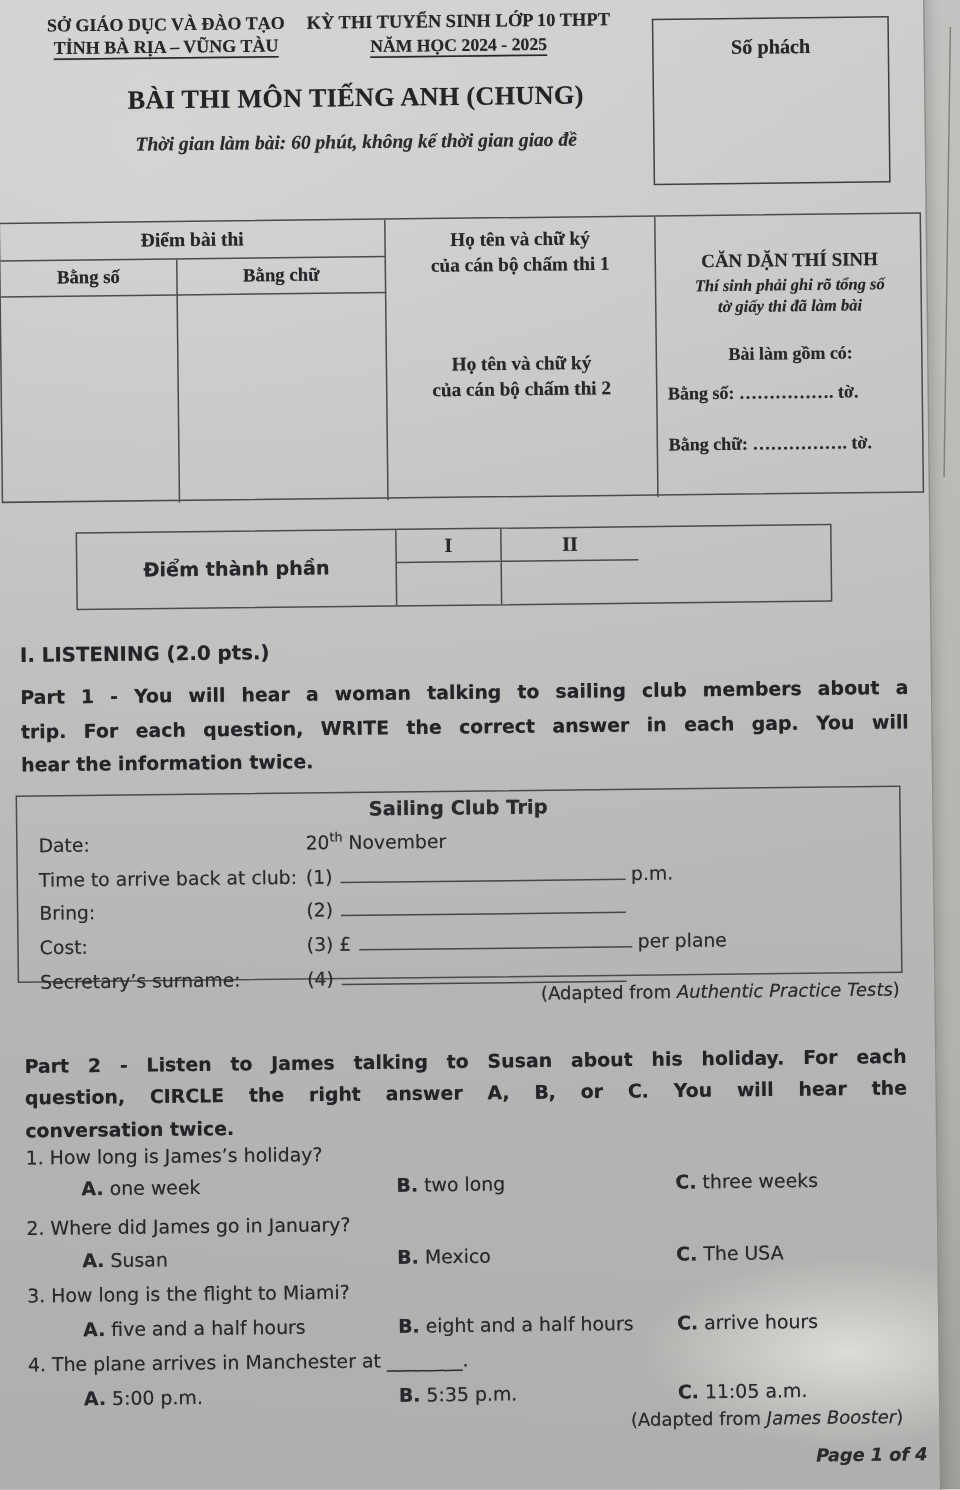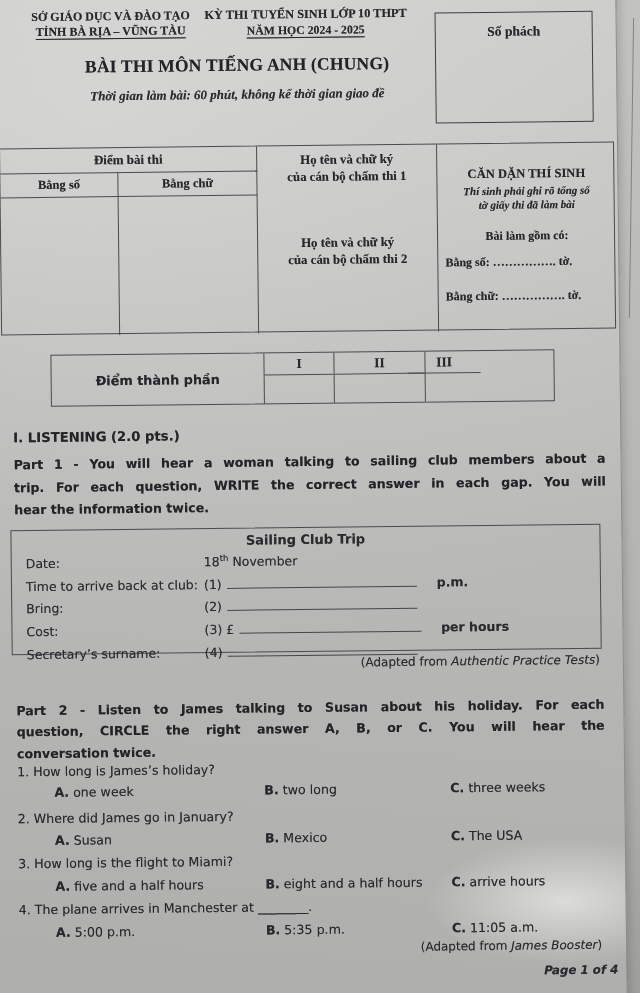--- a/index.html
+++ b/index.html
@@ -87,21 +87,21 @@
   .form-box { position:absolute; left:10px; top:527px; width:590px; height:125px;
     border:1.3px solid #4a4b4f; font-size:12.5px; color:#2a2b2f; }
   .form-box .ft { text-align:center; font-weight:bold; font-size:13px; margin-top:4px; }
   .frow { display:flex; height:22.8px; align-items:flex-end; padding-bottom:2px; }
   .frow .flab { width:192px; padding-left:14px; flex:none; }
   .frow .fval { flex:1; }
   .blank { display:inline-block; height:1px; border-bottom:1.2px solid #45464a; vertical-align:baseline; }
   .bl-190 { width:190px; margin-left:5px; }
   .bl-182 { width:182px; margin-left:5px; }
   sup.th { font-size:8.5px; vertical-align:super; }
-  .fsuffix { margin-left:20px;font-weight:bold; }
+  .fsuffix { margin-left:4px; }
 
   .src { position:absolute; text-align:right; font-size:12px; color:#2a2b2f; }
   .src1 { left:0; top:656px; width:598px; }
   .src2 { left:0; top:941px; width:597px; }
   .src i { font-style:italic; }
 
   .qline { position:absolute; left:14px; font-size:12.6px; color:#27282c; }
   .opts { position:absolute; left:0; width:640px; height:22px; font-size:12.6px; color:#27282c; }
   .opt { position:absolute; white-space:nowrap; }
   .optA { left:51px; } .optB { left:261px; } .optC { left:447px; }
@@ -161,50 +161,47 @@
     </div>
 
     <div class="t2">
       <div class="t2-label">Điểm thành phần</div>
       <div class="t2-col" style="left:213px; width:70px;">
         <div class="t2-num">I</div>
       </div>
       <div class="t2-col" style="left:283px; width:91px;">
         <div class="t2-num">II</div>
       </div>
-      <div class="t2-col" style="left:356px; width:73px;">
-        <div class="t2-num">III</div>
-      </div>
     </div>
 
     <div class="sec-title">I. LISTENING (2.0 pts.)</div>
 
     <div class="para p1">
       <div class="jl">Part 1 - You will hear a woman talking to sailing club members about a</div>
       <div class="jl">trip. For each question, WRITE the correct answer in each gap. You will</div>
       <div>hear the information twice.</div>
     </div>
 
     <div class="form-box">
       <div class="ft">Sailing Club Trip</div>
       <div class="frow">
         <span class="flab">Date:</span>
-        <span class="fval"><span>18</span><sup class="th">th</sup><span> November</span></span>
+        <span class="fval"><span>20</span><sup class="th">th</sup><span> November</span></span>
       </div>
       <div class="frow">
         <span class="flab">Time to arrive back at club:</span>
         <span class="fval"><span>(1)</span><span class="blank bl-190"></span><span class="fsuffix">p.m.</span></span>
       </div>
       <div class="frow">
         <span class="flab">Bring:</span>
         <span class="fval"><span>(2)</span><span class="blank bl-190"></span></span>
       </div>
       <div class="frow">
         <span class="flab">Cost:</span>
-        <span class="fval"><span>(3) £</span><span class="blank bl-182"></span><span class="fsuffix">per hours</span></span>
+        <span class="fval"><span>(3) £</span><span class="blank bl-182"></span><span class="fsuffix">per plane</span></span>
       </div>
       <div class="frow">
         <span class="flab">Secretary’s surname:</span>
         <span class="fval"><span>(4)</span><span class="blank bl-190"></span></span>
       </div>
     </div>
 
     <div class="src src1"><span>(Adapted from </span><i>Authentic Practice Tests</i><span>)</span></div>
 
     <div class="para p2">

